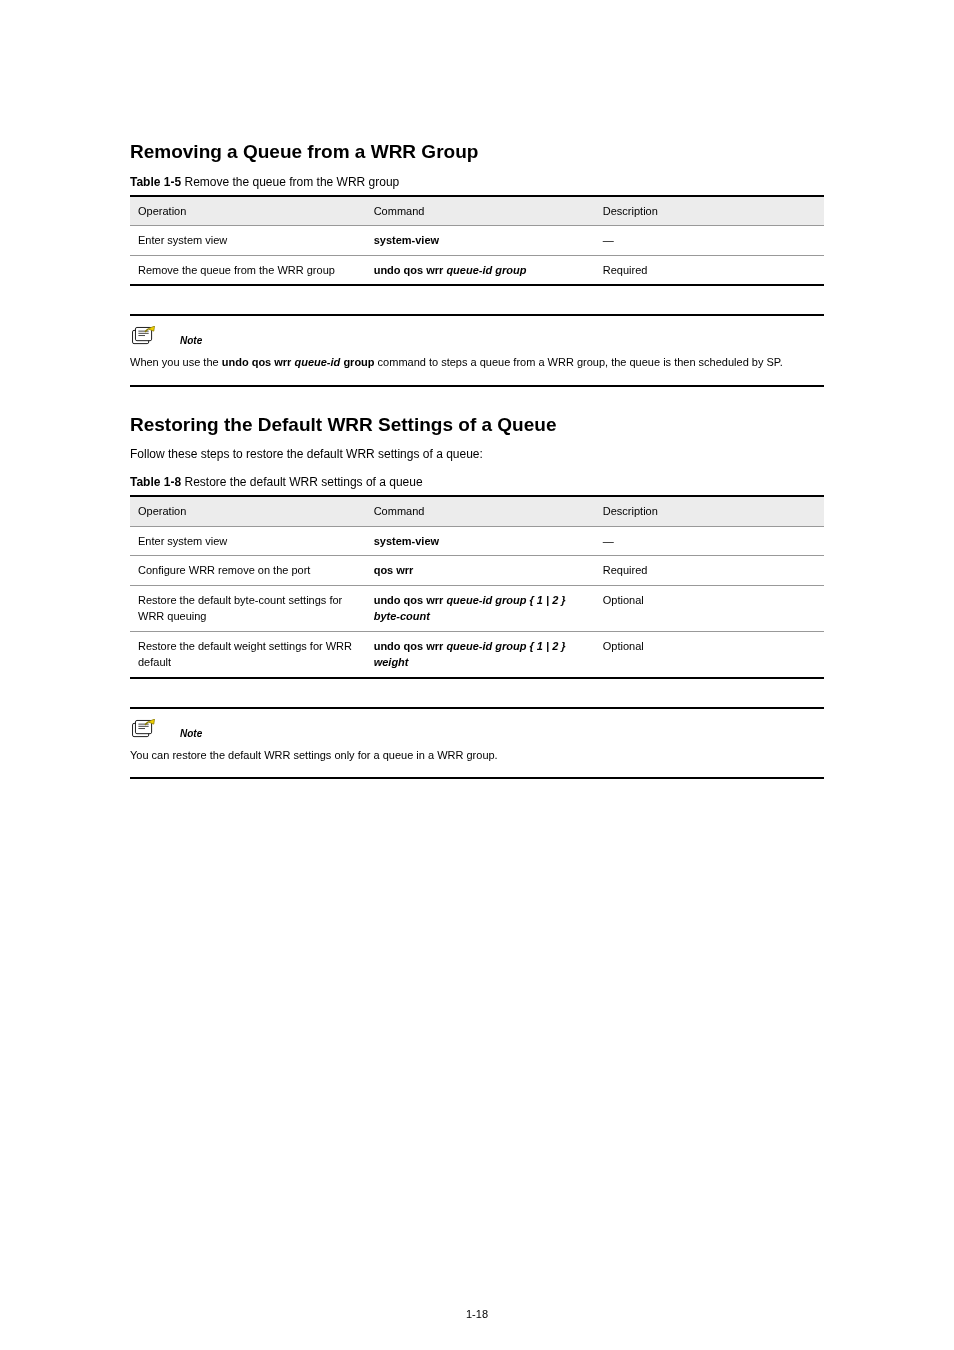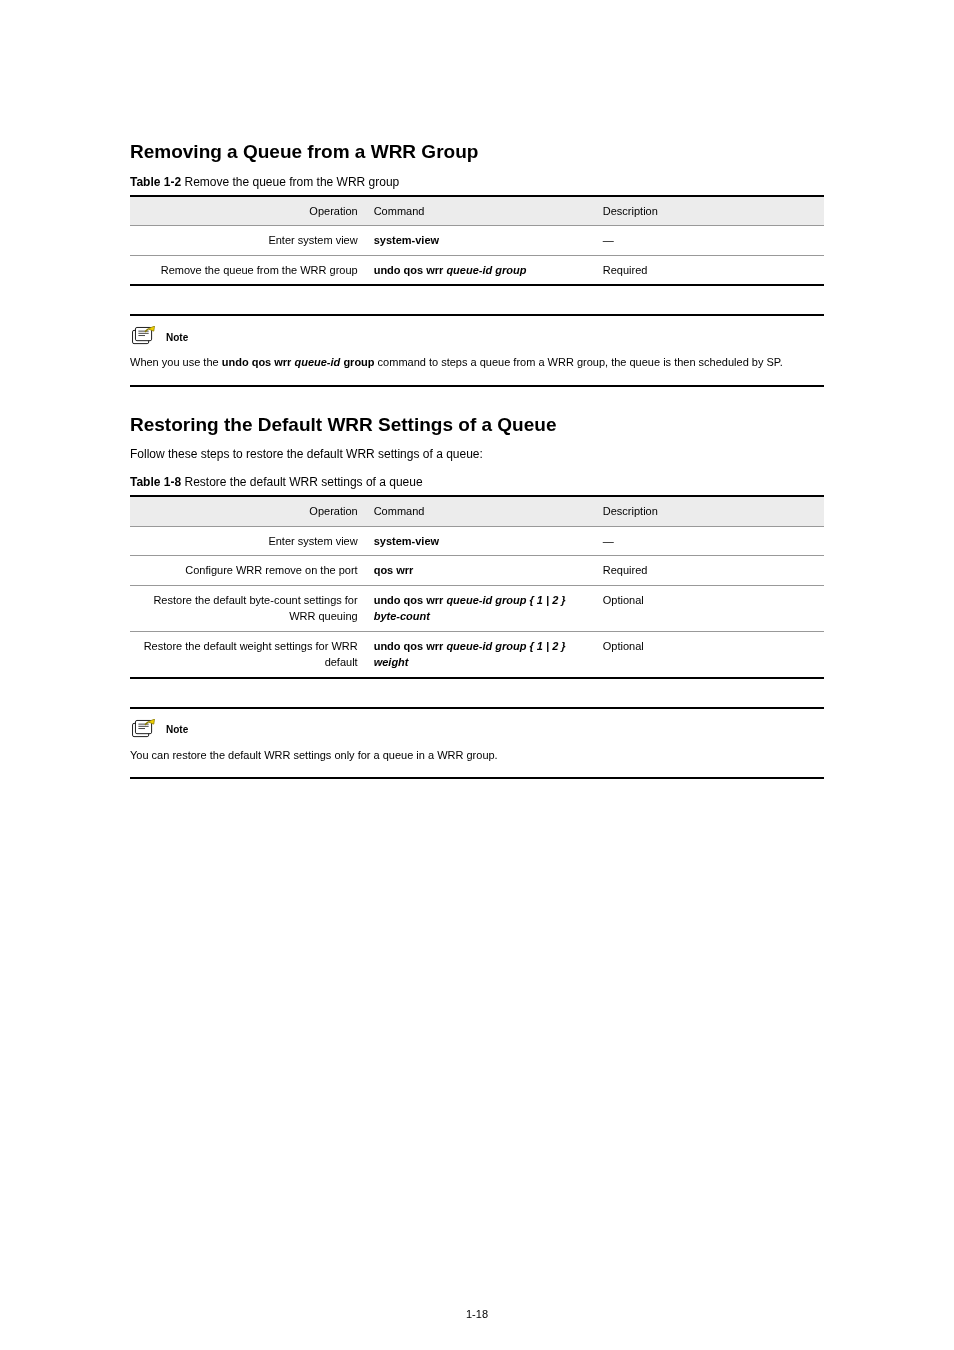--- a/index.html
+++ b/index.html
@@ -46,37 +46,38 @@
     font-weight: normal;
     padding: 6px 8px;
     border-top: 2px solid #000;
     border-bottom: 1px solid #999;
   }
   table.cfg td {
     padding: 6px 8px;
     border-bottom: 1px solid #999;
     vertical-align: top;
   }
-  table.cfg th:nth-child(1), table.cfg td:nth-child(1) { width: 34%; text-align: right; }
+  table.cfg th:nth-child(1), table.cfg td:nth-child(1) { width: 34%; }
   table.cfg th:nth-child(2), table.cfg td:nth-child(2) { width: 33%; }
   table.cfg th:nth-child(3), table.cfg td:nth-child(3) { width: 33%; }
   table.cfg tr:last-child td {
     border-bottom: 2px solid #000;
   }
   .note-block {
     border-top: 2px solid #000;
     border-bottom: 2px solid #000;
     padding: 10px 0 14px 0;
     margin: 28px 0 24px 0;
   }
   .note-head {
     display: flex;
-    align-items: center;
-    gap: 6px;
+    align-items: flex-end;
+    gap: 20px;
     margin-bottom: 6px;
+    font-style: italic;
   }
   .note-label {
     font-size: 10px;
     font-weight: bold;
   }
   .note-text {
     font-size: 11px;
     margin: 4px 0 0 0;
   }
   .note-icon-svg { width: 30px; height: 22px; display:block; }
@@ -92,21 +93,21 @@
   }
 </style>
 </head>
 <body>
 
 <div class="page">
 
   <h3 class="section-heading">Removing a Queue from a WRR Group</h3>
 
   <div class="table-caption">
-    <span>Table 1-2</span>
+    <span>Table 1-5</span>
     <span class="caption-desc">Remove the queue from the WRR group</span>
   </div>
 
   <table class="cfg">
     <thead>
       <tr>
         <th>Operation</th>
         <th>Command</th>
         <th>Description</th>
       </tr>

